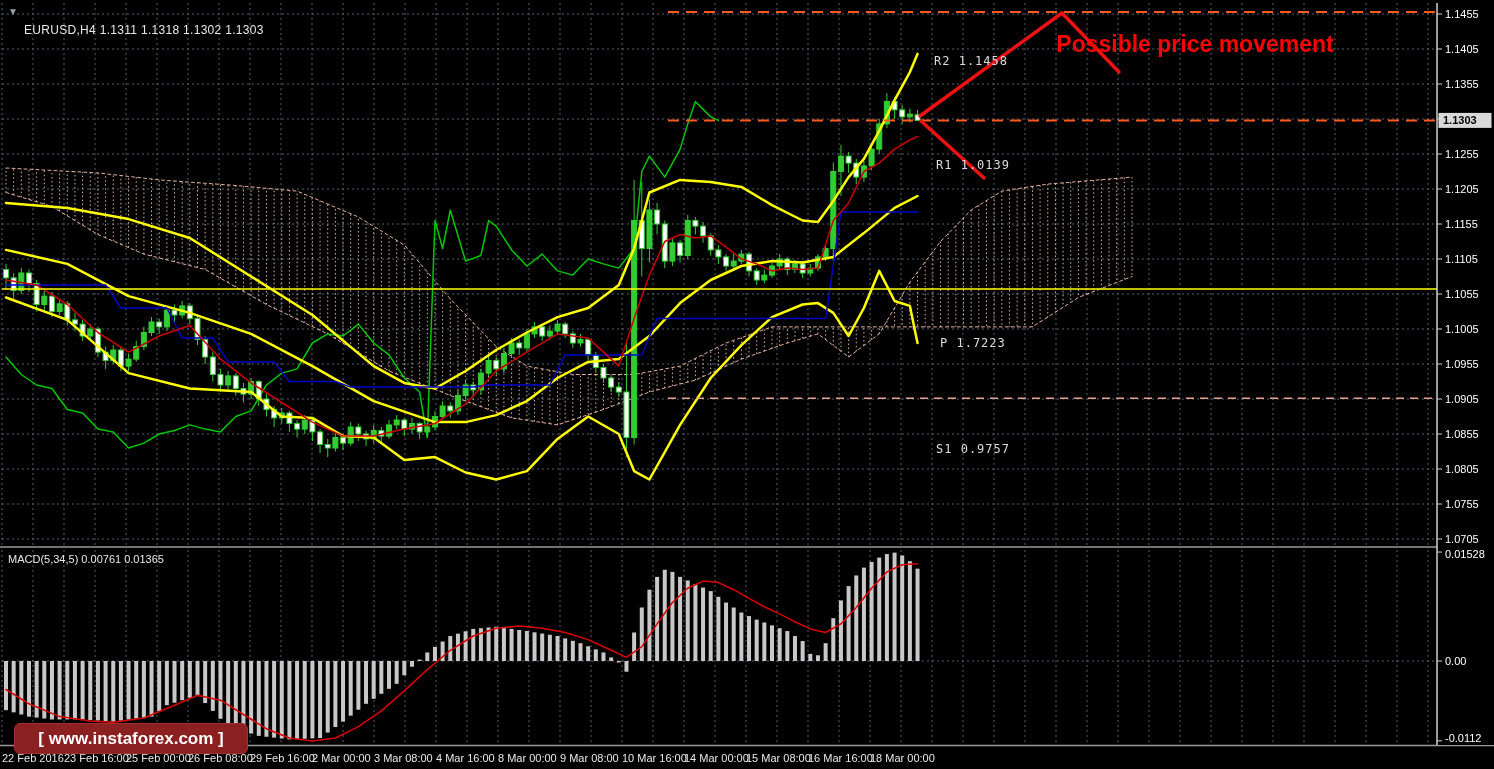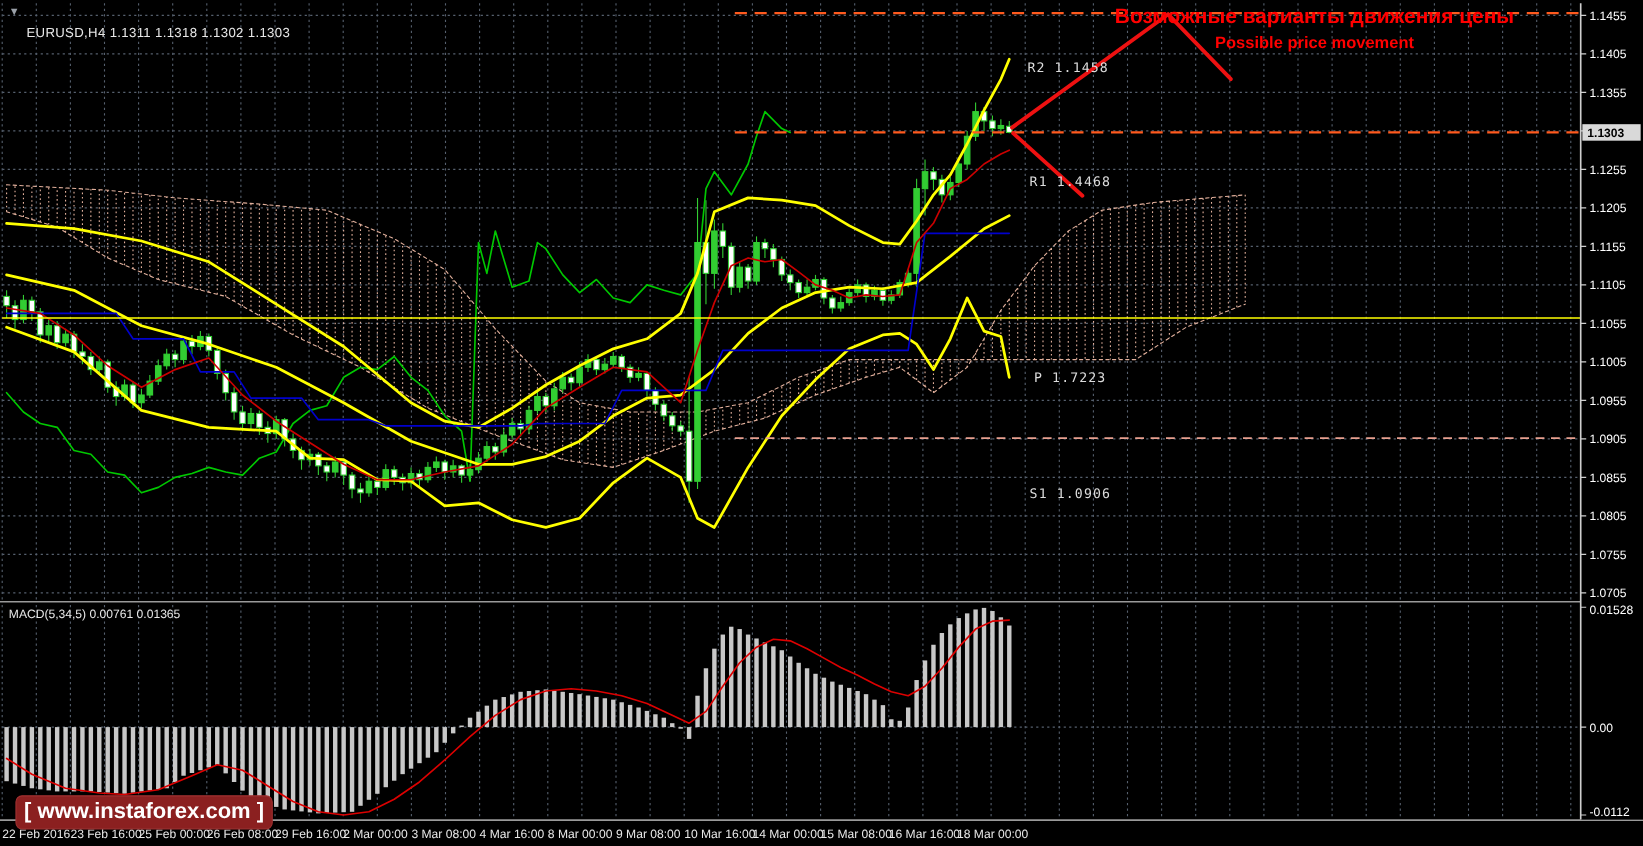--- a/index.html
+++ b/index.html
@@ -10,23 +10,23 @@
   #title{left:24px;top:7px;color:#e8e8e8;font-size:12px;letter-spacing:0.3px;margin-top:16px;}
   #dd{left:8px;top:6px;color:#9aa0a8;font-size:10px;}
   #macd-label{left:8px;top:553px;color:#e8e8e8;font-size:11px;}
   .pivot-label{color:#dcdcdc;font-size:12px;font-family:"DejaVu Sans Mono",monospace;letter-spacing:1px;margin-top:44px;}
   #r2-label{left:934px;top:10px;}
   #r1-label{left:936px;top:114px;}
   #p-label{left:940px;top:292px;}
   #s1-label{left:936px;top:398px;}
   .anno{color:#ff0000;font-weight:bold;text-align:center;left:1000px;width:390px;}
   #anno1{top:5px;font-size:19px;}
-  #anno2{top:31px;font-size:15px;}
+  #anno2{top:31px;font-size:23px;}
   #logo{left:14px;top:723px;width:232px;height:29px;background:#8b2020;border:1px solid #a03030;
-        border-radius:6px;color:#fff;font-size:20px;font-weight:bold;text-align:center;line-height:29px;}
+        border-radius:6px;color:#fff;font-size:17px;font-weight:bold;text-align:center;line-height:29px;}
   .border-top{position:absolute;left:0;top:0;width:1494px;height:2px;background:#8a8a8a;}
 </style>
 </head>
 <body>
 
 <div id="stage">
   <div class="border-top"></div>
   <svg id="chart-svg" width="1494" height="769">
       <rect x="0" y="0" width="1494" height="769" fill="#000"></rect>
       <g>
@@ -752,21 +752,20 @@
         <text x="808" y="762" fill="#e8e8e8" font-size="11" font-family="Liberation Sans, sans-serif">16 Mar 16:00</text>
         <text x="870" y="762" fill="#e8e8e8" font-size="11" font-family="Liberation Sans, sans-serif">18 Mar 00:00</text>
       </g>
     </svg>
 
   <div class="ov" id="dd">▼</div>
   <div class="ov" id="title">EURUSD,H4 1.1311 1.1318 1.1302 1.1303</div>
   <div class="ov" id="macd-label">MACD(5,34,5) 0.00761 0.01365</div>
 
   <div class="ov pivot-label" id="r2-label">R2 1.1458</div>
-  <div class="ov pivot-label" id="r1-label">R1 1.4468</div>
+  <div class="ov pivot-label" id="r1-label">R1 1.0139</div>
   <div class="ov pivot-label" id="p-label">P 1.7223</div>
-  <div class="ov pivot-label" id="s1-label">S1 1.0906</div>
+  <div class="ov pivot-label" id="s1-label">S1 0.9757</div>
 
-  <div class="ov anno" id="anno1">Возможные варианты движения цены</div>
   <div class="ov anno" id="anno2">Possible price movement</div>
 
   <div class="ov" id="logo">[ www.instaforex.com ]</div>
 </div>
 
 </body></html>

